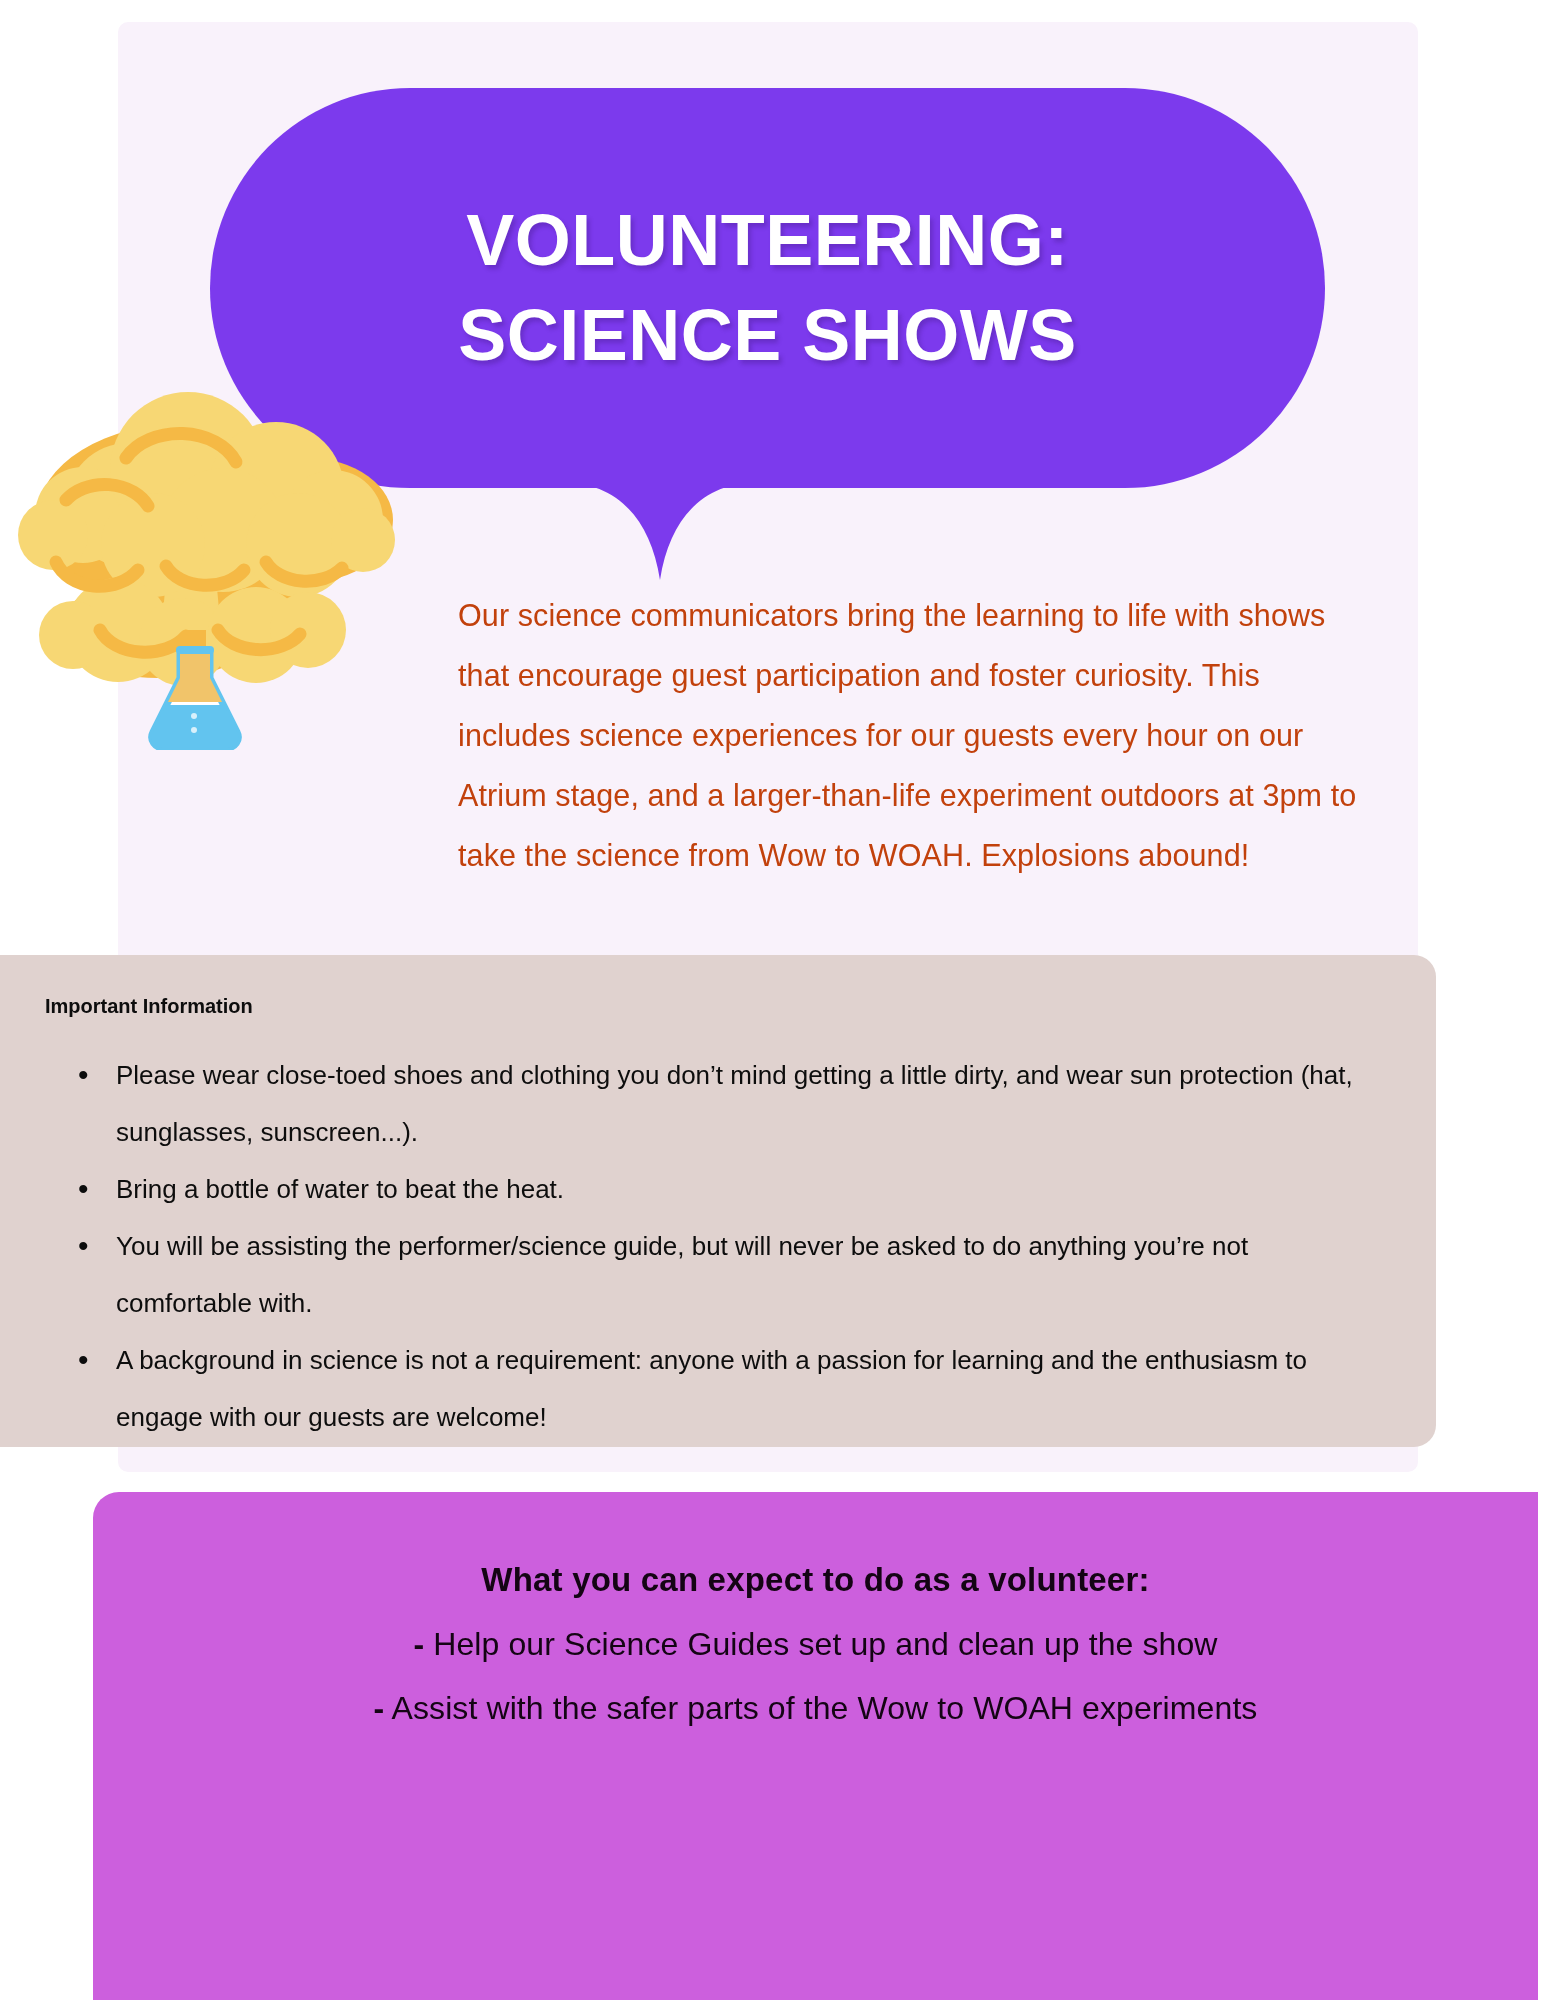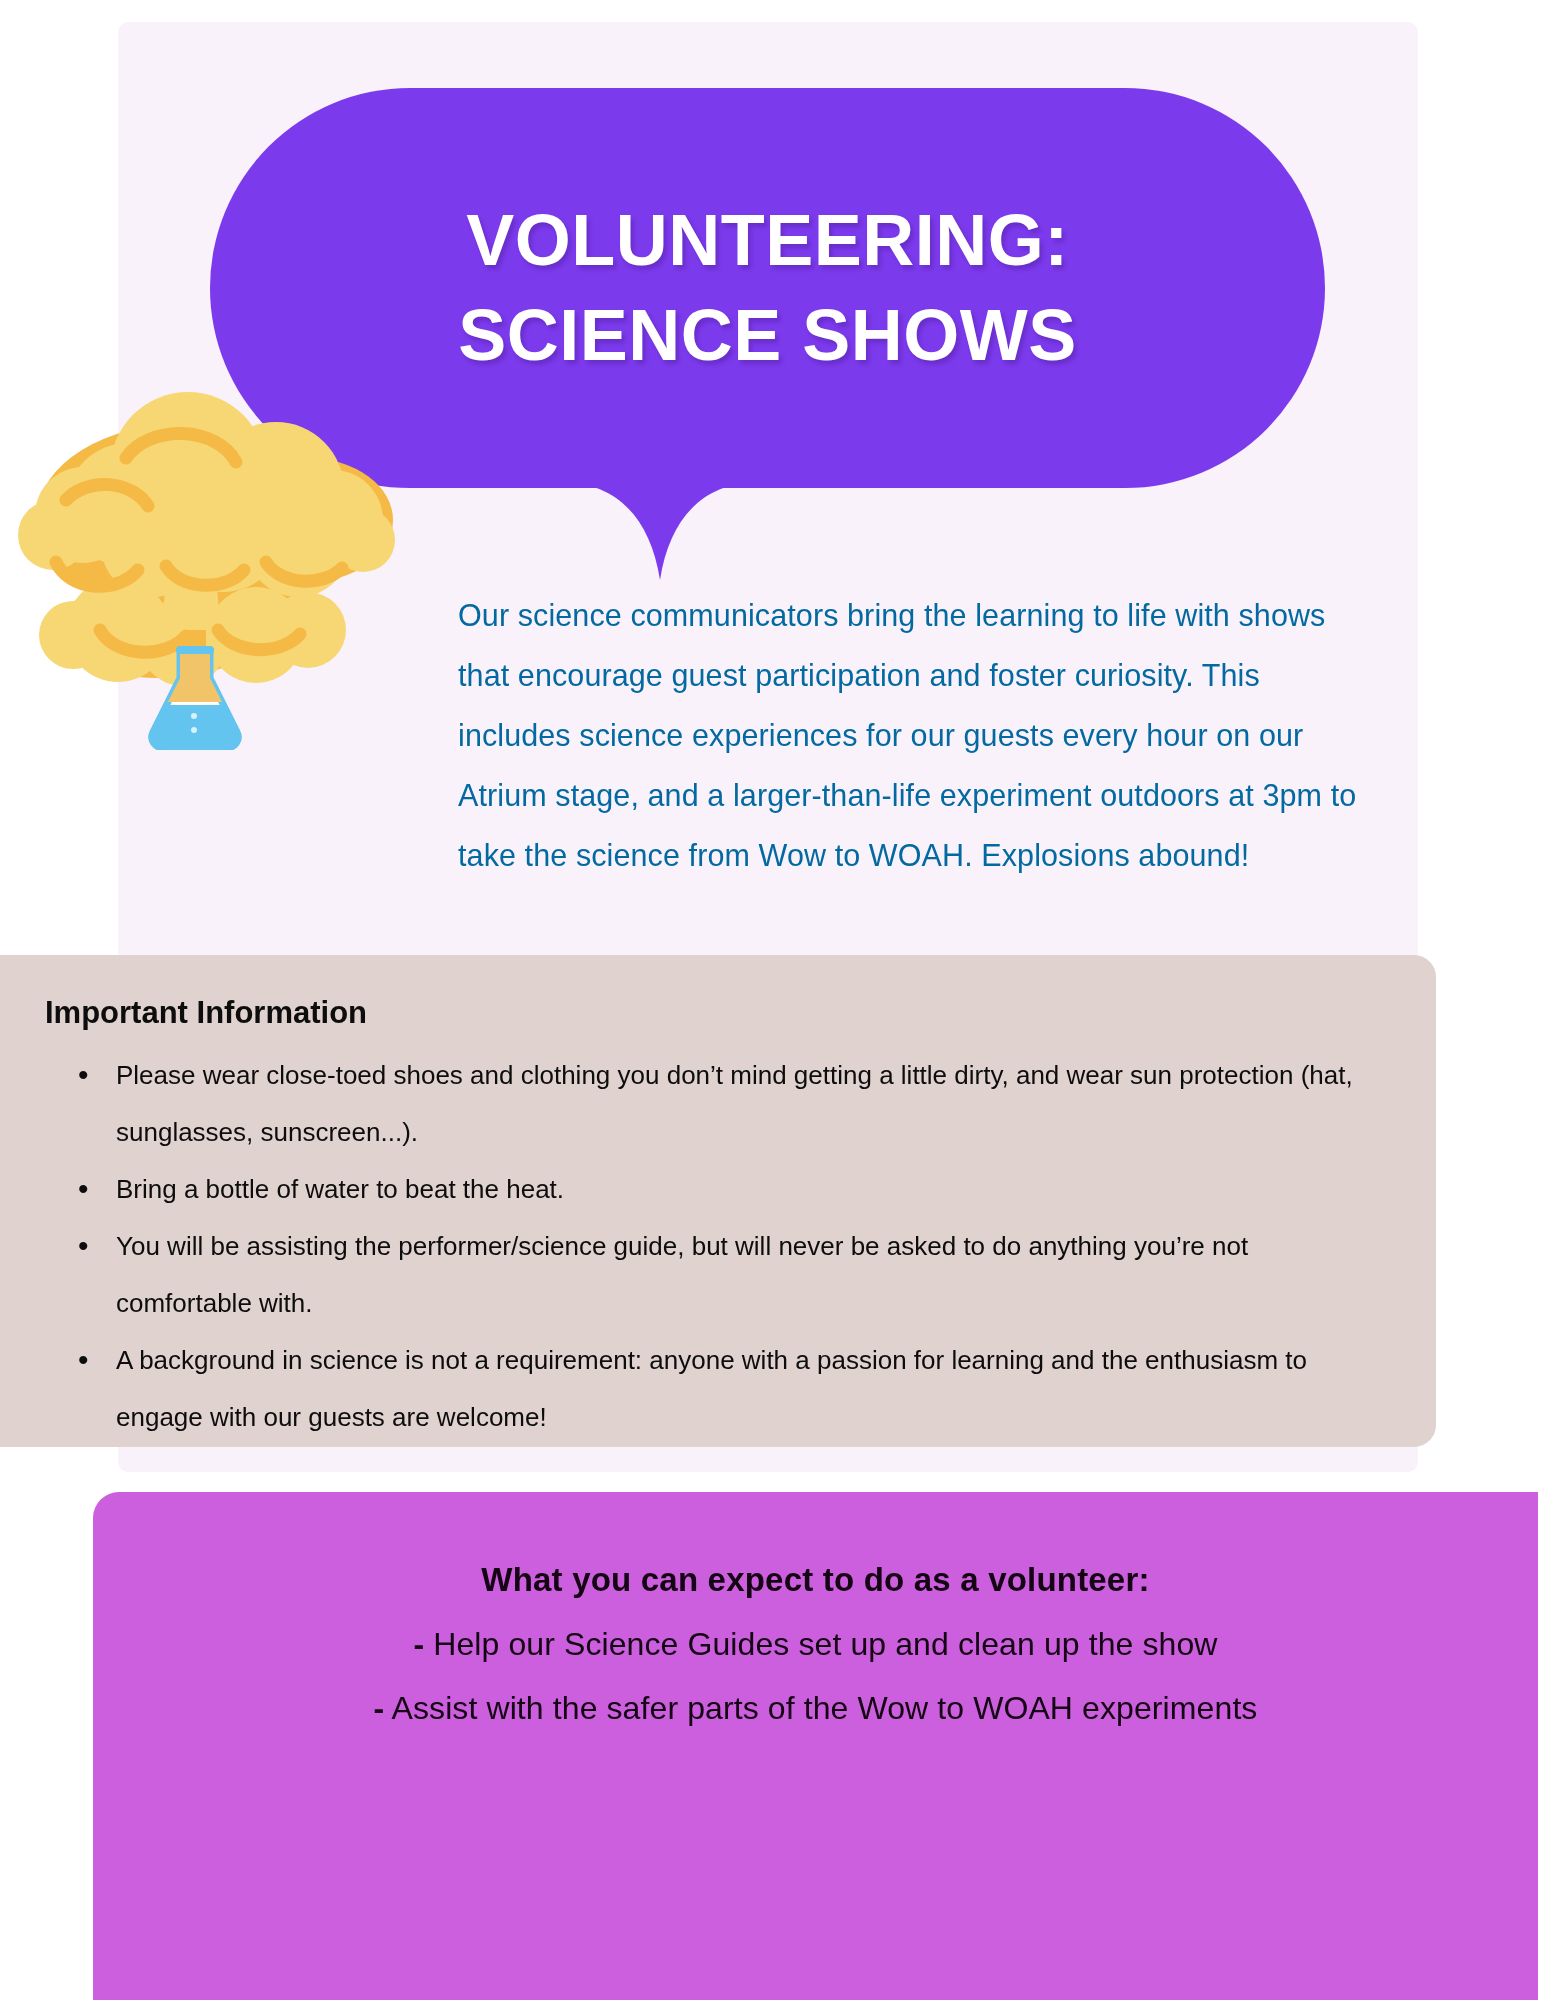--- a/index.html
+++ b/index.html
@@ -77,41 +77,41 @@
   }
 
   
   .intro {
     position: absolute;
     left: 458px;
     top: 585px;
     width: 920px;
     font-size: 30.5px;
     line-height: 60px;
-    color: #0369a1;
+    color: #c2410c;
     letter-spacing: 0.1px;
   }
 
   
   .info-band {
     position: absolute;
     left: 0;
     top: 955px;
     width: 1436px;
     height: 492px;
     background: #e0d2cf;
     border-top-right-radius: 22px;
     border-bottom-right-radius: 22px;
     z-index: 6;
   }
   .info-title {
     position: absolute;
     left: 45px;
     top: 40px;
-    font-size: 31px;
+    font-size: 20px;
     font-weight: bold;
     color: #0d0d0d;
   }
   .info-list {
     position: absolute;
     left: 72px;
     top: 92px;
     width: 1285px;
     list-style: none;
   }

